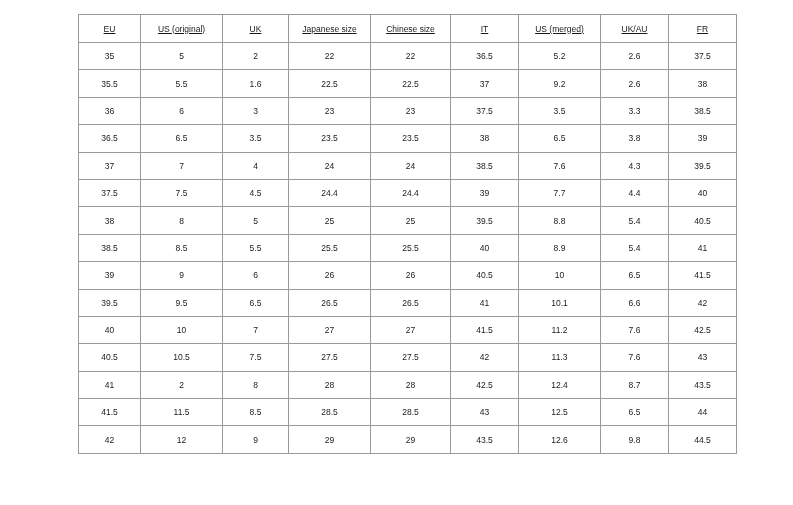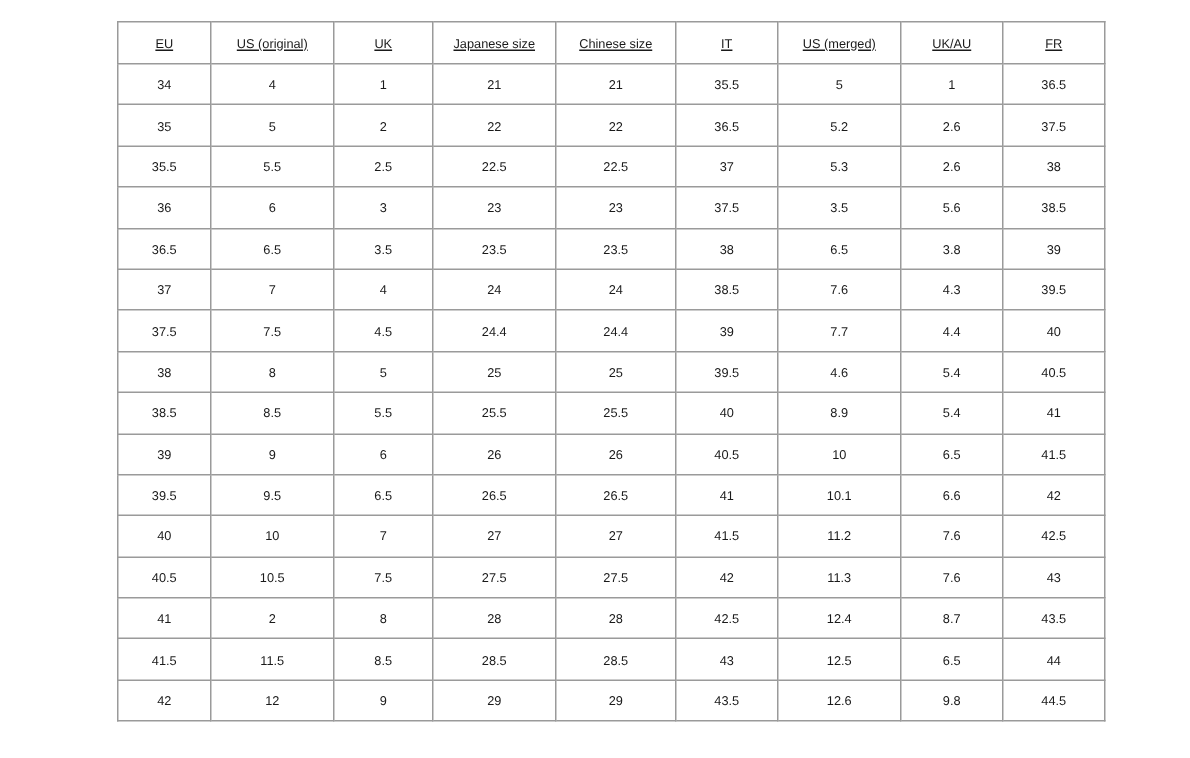--- a/index.html
+++ b/index.html
@@ -76,61 +76,50 @@
           <th>Japanese size</th>
           <th>Chinese size</th>
           <th>IT</th>
           <th>US (merged)</th>
           <th>UK/AU</th>
           <th>FR</th>
         </tr>
     </thead>
     <tbody id="table-body">
         <tr>
-          <td>34</td>
-          <td>4</td>
-          <td>1</td>
-          <td>21</td>
-          <td>21</td>
-          <td>35.5</td>
-          <td>5</td>
-          <td>1</td>
-          <td>36.5</td>
-        </tr>
-        <tr>
           <td>35</td>
           <td>5</td>
           <td>2</td>
           <td>22</td>
           <td>22</td>
           <td>36.5</td>
           <td>5.2</td>
           <td>2.6</td>
           <td>37.5</td>
         </tr>
         <tr>
           <td>35.5</td>
           <td>5.5</td>
-          <td>2.5</td>
+          <td>1.6</td>
           <td>22.5</td>
           <td>22.5</td>
           <td>37</td>
-          <td>5.3</td>
+          <td>9.2</td>
           <td>2.6</td>
           <td>38</td>
         </tr>
         <tr>
           <td>36</td>
           <td>6</td>
           <td>3</td>
           <td>23</td>
           <td>23</td>
           <td>37.5</td>
           <td>3.5</td>
-          <td>5.6</td>
+          <td>3.3</td>
           <td>38.5</td>
         </tr>
         <tr>
           <td>36.5</td>
           <td>6.5</td>
           <td>3.5</td>
           <td>23.5</td>
           <td>23.5</td>
           <td>38</td>
           <td>6.5</td>
@@ -159,21 +148,21 @@
           <td>4.4</td>
           <td>40</td>
         </tr>
         <tr>
           <td>38</td>
           <td>8</td>
           <td>5</td>
           <td>25</td>
           <td>25</td>
           <td>39.5</td>
-          <td>4.6</td>
+          <td>8.8</td>
           <td>5.4</td>
           <td>40.5</td>
         </tr>
         <tr>
           <td>38.5</td>
           <td>8.5</td>
           <td>5.5</td>
           <td>25.5</td>
           <td>25.5</td>
           <td>40</td>

